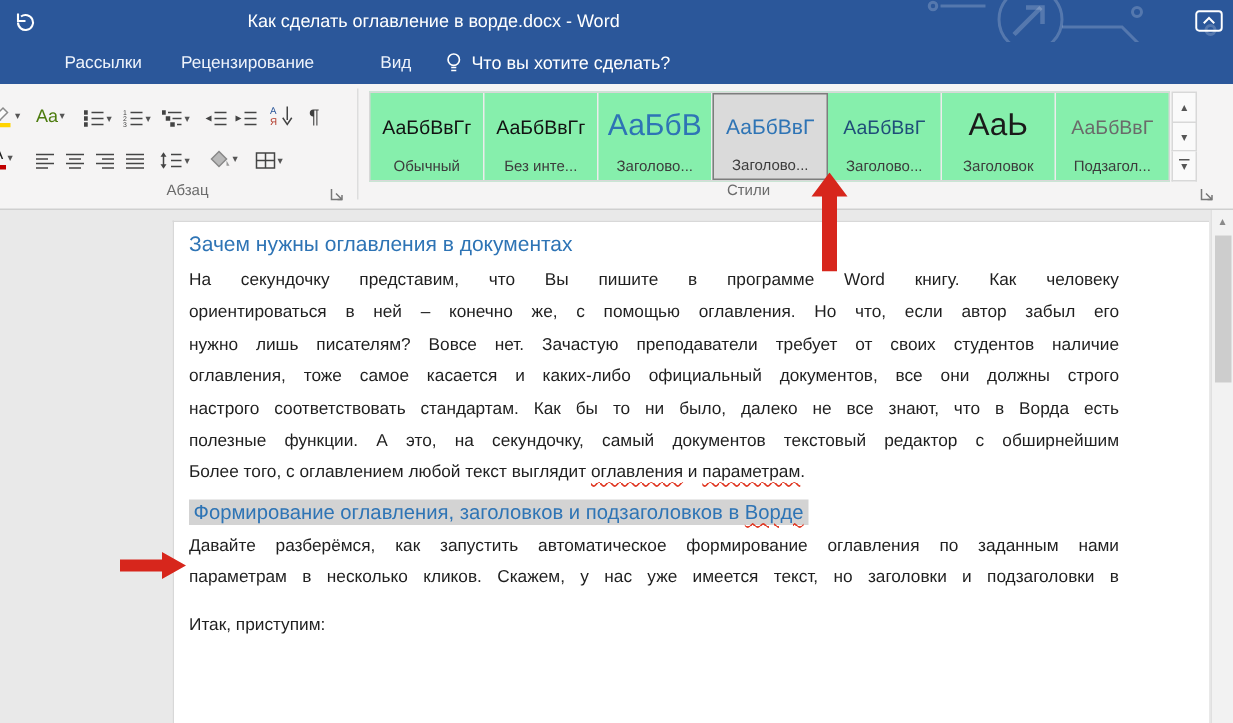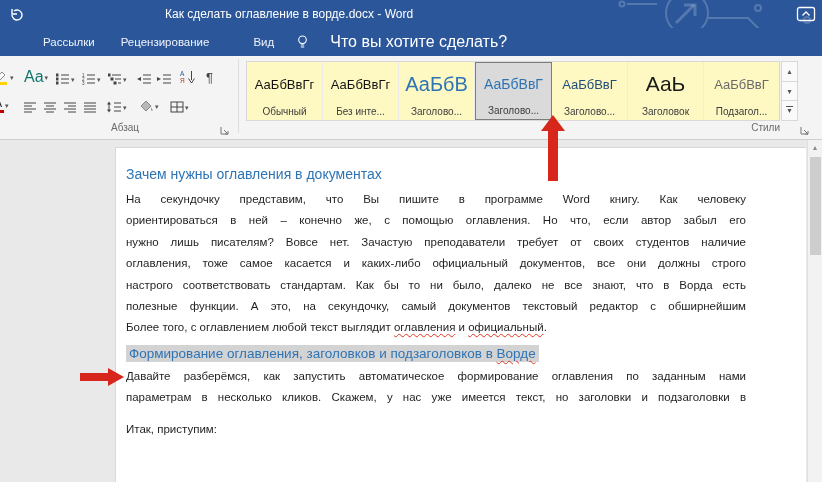--- a/index.html
+++ b/index.html
@@ -10,58 +10,58 @@
   .titlebar{position:absolute;left:0;top:0;width:822px;height:28px;background:#2b579a;}
   .deco{position:absolute;right:0;top:0;pointer-events:none;}
   .qat-icon{position:absolute;left:9px;top:7px;width:16px;height:14px;}
   .win-title{position:absolute;left:165px;top:7px;font-size:12px;color:#ffffff;white-space:nowrap;}
   .rdo{position:absolute;right:6px;top:6px;width:20px;height:16px;}
 
   
   .tabsrow{position:absolute;left:0;top:28px;width:822px;height:28px;background:#2b579a;display:flex;align-items:center;padding-left:30px;box-sizing:border-box;}
   .tab{color:#eef3fb;font-size:11.5px;padding:0 13px;line-height:28px;white-space:nowrap;}
   .tab-gap{width:18px;}
-  .tellme{display:flex;align-items:center;color:#ffffff;font-size:16px;margin-left:10px;white-space:nowrap;gap:16px;}
+  .tellme{display:flex;align-items:center;color:#ffffff;font-size:12px;margin-left:10px;white-space:nowrap;}
   .bulb{margin-right:6px;display:inline-flex;}
 
   
   .ribbon{position:absolute;left:0;top:56px;width:822px;height:84px;background:#f5f4f4;border-bottom:1px solid #cfcfcf;box-sizing:border-box;overflow:hidden;}
   .rbtn{position:absolute;height:20px;display:flex;align-items:center;gap:1px;}
   .dd{font-size:7px;color:#555;line-height:1;}
-  .case-txt{font-size:16px;color:#0f766e;}
+  .case-txt{font-size:12px;color:#4d7c0f;}
   .pil{font-size:13px;color:#3f3f3f;line-height:1;}
   .fc-wrap{display:flex;flex-direction:column;align-items:center;line-height:1;}
   .fc-a{font-size:11px;color:#222;}
   .fc-bar{width:11px;height:3px;background:#c00000;margin-top:1px;}
   .vsep{position:absolute;left:238px;top:3px;width:1px;height:74px;background:#dddddd;}
   .grouplabel{position:absolute;top:66px;font-size:10px;color:#6b6b6b;text-align:center;}
   .launcher{position:absolute;top:66px;width:12px;height:12px;}
 
   
-  .gallery{position:absolute;left:246px;top:5px;width:534px;height:60px;background:#fef9c3;border:1px solid #d8d8d8;box-sizing:border-box;display:flex;}
+  .gallery{position:absolute;left:246px;top:5px;width:534px;height:60px;background:#86efac;border:1px solid #d8d8d8;box-sizing:border-box;display:flex;}
   .sitem{flex:1;display:flex;flex-direction:column;align-items:center;justify-content:flex-end;padding-bottom:3px;border-right:1px solid #ececec;box-sizing:border-box;overflow:hidden;}
   .sitem:last-child{border-right:none;}
   .sitem.selected{background:#dadada;border:1px solid #7d7d7d;}
   .sample{flex:1;display:flex;align-items:center;white-space:nowrap;}
   .s-n{font-size:13px;color:#121212;}
   .s-h1{font-size:20px;color:#2e74b5;}
   .s-h2{font-size:14px;color:#2e74b5;}
   .s-h3{font-size:13px;color:#1f4e79;}
   .s-t{font-size:21px;color:#1a1a1a;}
   .s-sub{font-size:13px;color:#6a6a6a;}
   .scap{font-size:10px;color:#3c3c3c;white-space:nowrap;}
   .scrollcol{position:absolute;left:781px;top:5px;width:17px;height:60px;display:flex;flex-direction:column;}
   .sgbtn{flex:1;background:#fafafa;border:1px solid #d8d8d8;border-top:none;display:flex;align-items:center;justify-content:center;font-size:8px;color:#555;box-sizing:border-box;}
   .sgbtn:first-child{border-top:1px solid #d8d8d8;}
   .morebar{position:absolute;margin-top:-8px;width:7px;height:1px;background:#555;}
 
   
   .docarea{position:absolute;left:0;top:140px;width:822px;height:342px;background:#e9e9e9;}
   .page{position:absolute;left:115px;top:7px;width:691px;height:335px;background:#ffffff;border-top:1px solid #d8d8d8;border-left:1px solid #d8d8d8;box-sizing:border-box;padding:2px 0 0 10px;}
-  .h1{margin-top:14px;font-size:14px;line-height:20px;color:#2e74b5;white-space:nowrap;}
+  .h1{margin-top:2px;font-size:14px;line-height:20px;color:#2e74b5;white-space:nowrap;}
   .para{width:620px;margin-top:5px;font-size:11.5px;color:#1f1f1f;}
   .jl{line-height:21.4px;text-align:justify;text-align-last:justify;white-space:nowrap0;}
   .ll{line-height:21.4px;text-align:left;}
   .para2{width:620px;font-size:11.5px;color:#1f1f1f;line-height:21.4px;}
   .h2{margin-top:4px;font-size:13.5px;line-height:22px;color:#2e74b5;white-space:nowrap;}
   .hl{background:#d3d3d3;padding:1px 3px;}
   .p3{margin-top:1px;}
   .p4{margin-top:10px;font-size:11.5px;color:#1f1f1f;line-height:21.4px;}
   .sp{text-decoration:underline;text-decoration-style:wavy;text-decoration-color:#e0341f;text-decoration-thickness:1px;text-underline-offset:2px;}
 
@@ -342,21 +342,21 @@
 
     <div class="scrollcol">
       <div class="sgbtn">▴</div>
       <div class="sgbtn">▾</div>
       <div class="sgbtn">
           <span class="morebar"></span>
           <span>▾</span>
         </div>
     </div>
 
-    <div class="grouplabel" style="left:246px;width:534px;text-align:right;">Стили</div>
+    <div class="grouplabel" style="left:232px;width:534px;">Стили</div>
     <div class="launcher" style="left:800px;">
       <svg width="10" height="10" viewBox="0 0 10 10">
         <path d="M1 1 v7 h7" fill="none" stroke="#777777"></path>
         <path d="M4 4 l4 4 M8 5 v3 h-3" fill="none" stroke="#777777"></path>
       </svg>
     </div>
   </div>
 
   <div class="docarea">
     <div class="page">
@@ -364,21 +364,21 @@
 
       <div class="para">
         <div class="jl">На секундочку представим, что Вы пишите в программе Word книгу. Как человеку</div>
         <div class="jl">ориентироваться в ней – конечно же, с помощью оглавления. Но что, если автор забыл его</div>
         <div class="jl">нужно лишь писателям? Вовсе нет. Зачастую преподаватели требует от своих студентов наличие</div>
         <div class="jl">оглавления, тоже самое касается и каких-либо официальный документов, все они должны строго</div>
         <div class="jl">настрого соответствовать стандартам. Как бы то ни было, далеко не все знают, что в Ворда есть</div>
         <div class="jl">полезные функции. А это, на секундочку, самый документов текстовый редактор с обширнейшим</div>
       </div>
 
-      <div class="para2"><span>Более того, с оглавлением любой текст выглядит </span><span class="sp">оглавления</span><span> и </span><span class="sp">официальный</span><span>.</span></div>
+      <div class="para2"><span>Более того, с оглавлением любой текст выглядит </span><span class="sp">оглавления</span><span> и </span><span class="sp">параметрам</span><span>.</span></div>
 
       <div class="h2"><span class="hl"><span>Формирование оглавления, заголовков и подзаголовков в </span><span class="sp">Ворде</span></span></div>
 
       <div class="para p3">
         <div class="jl">Давайте разберёмся, как запустить автоматическое формирование оглавления по заданным нами</div>
         <div class="jl">параметрам в несколько кликов. Скажем, у нас уже имеется текст, но заголовки и подзаголовки в</div>
       </div>
 
       <div class="p4">Итак, приступим:</div>
     </div>

